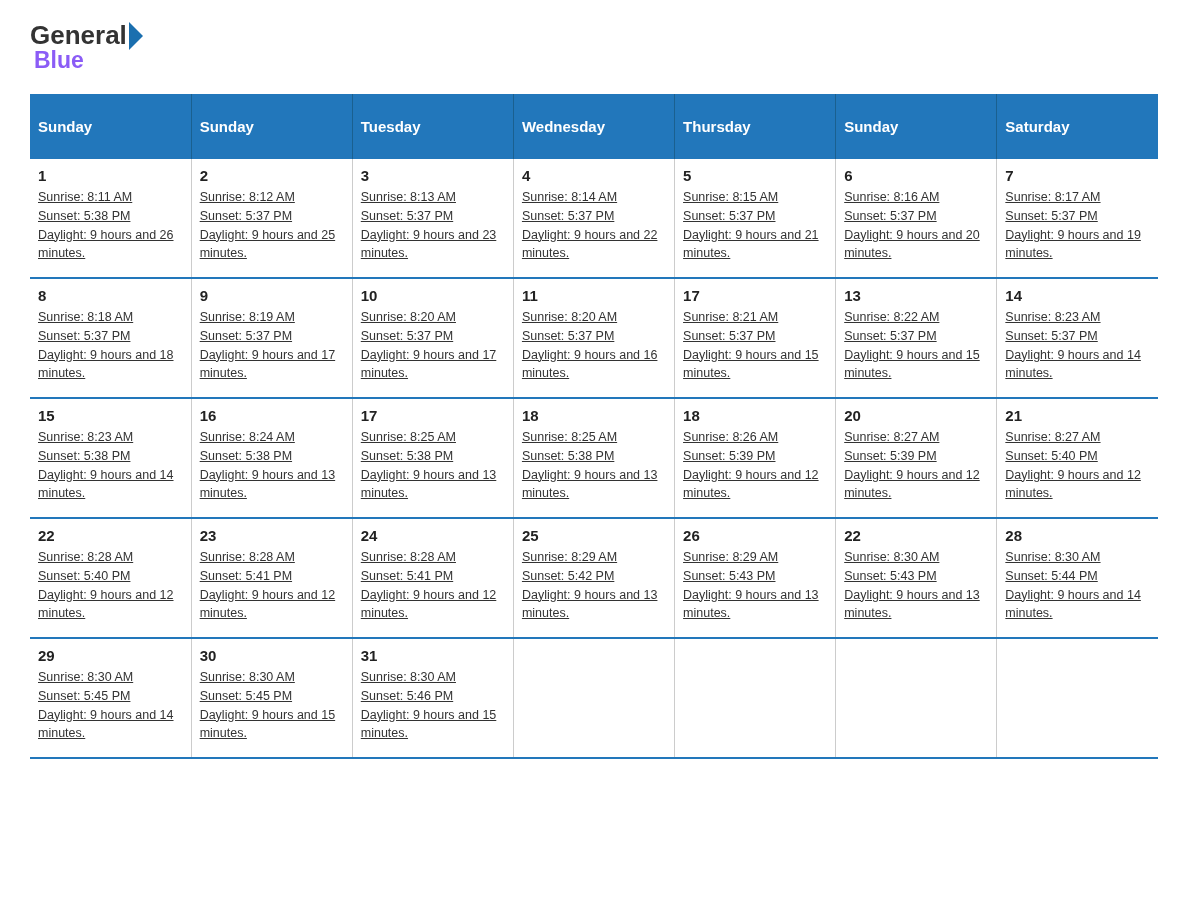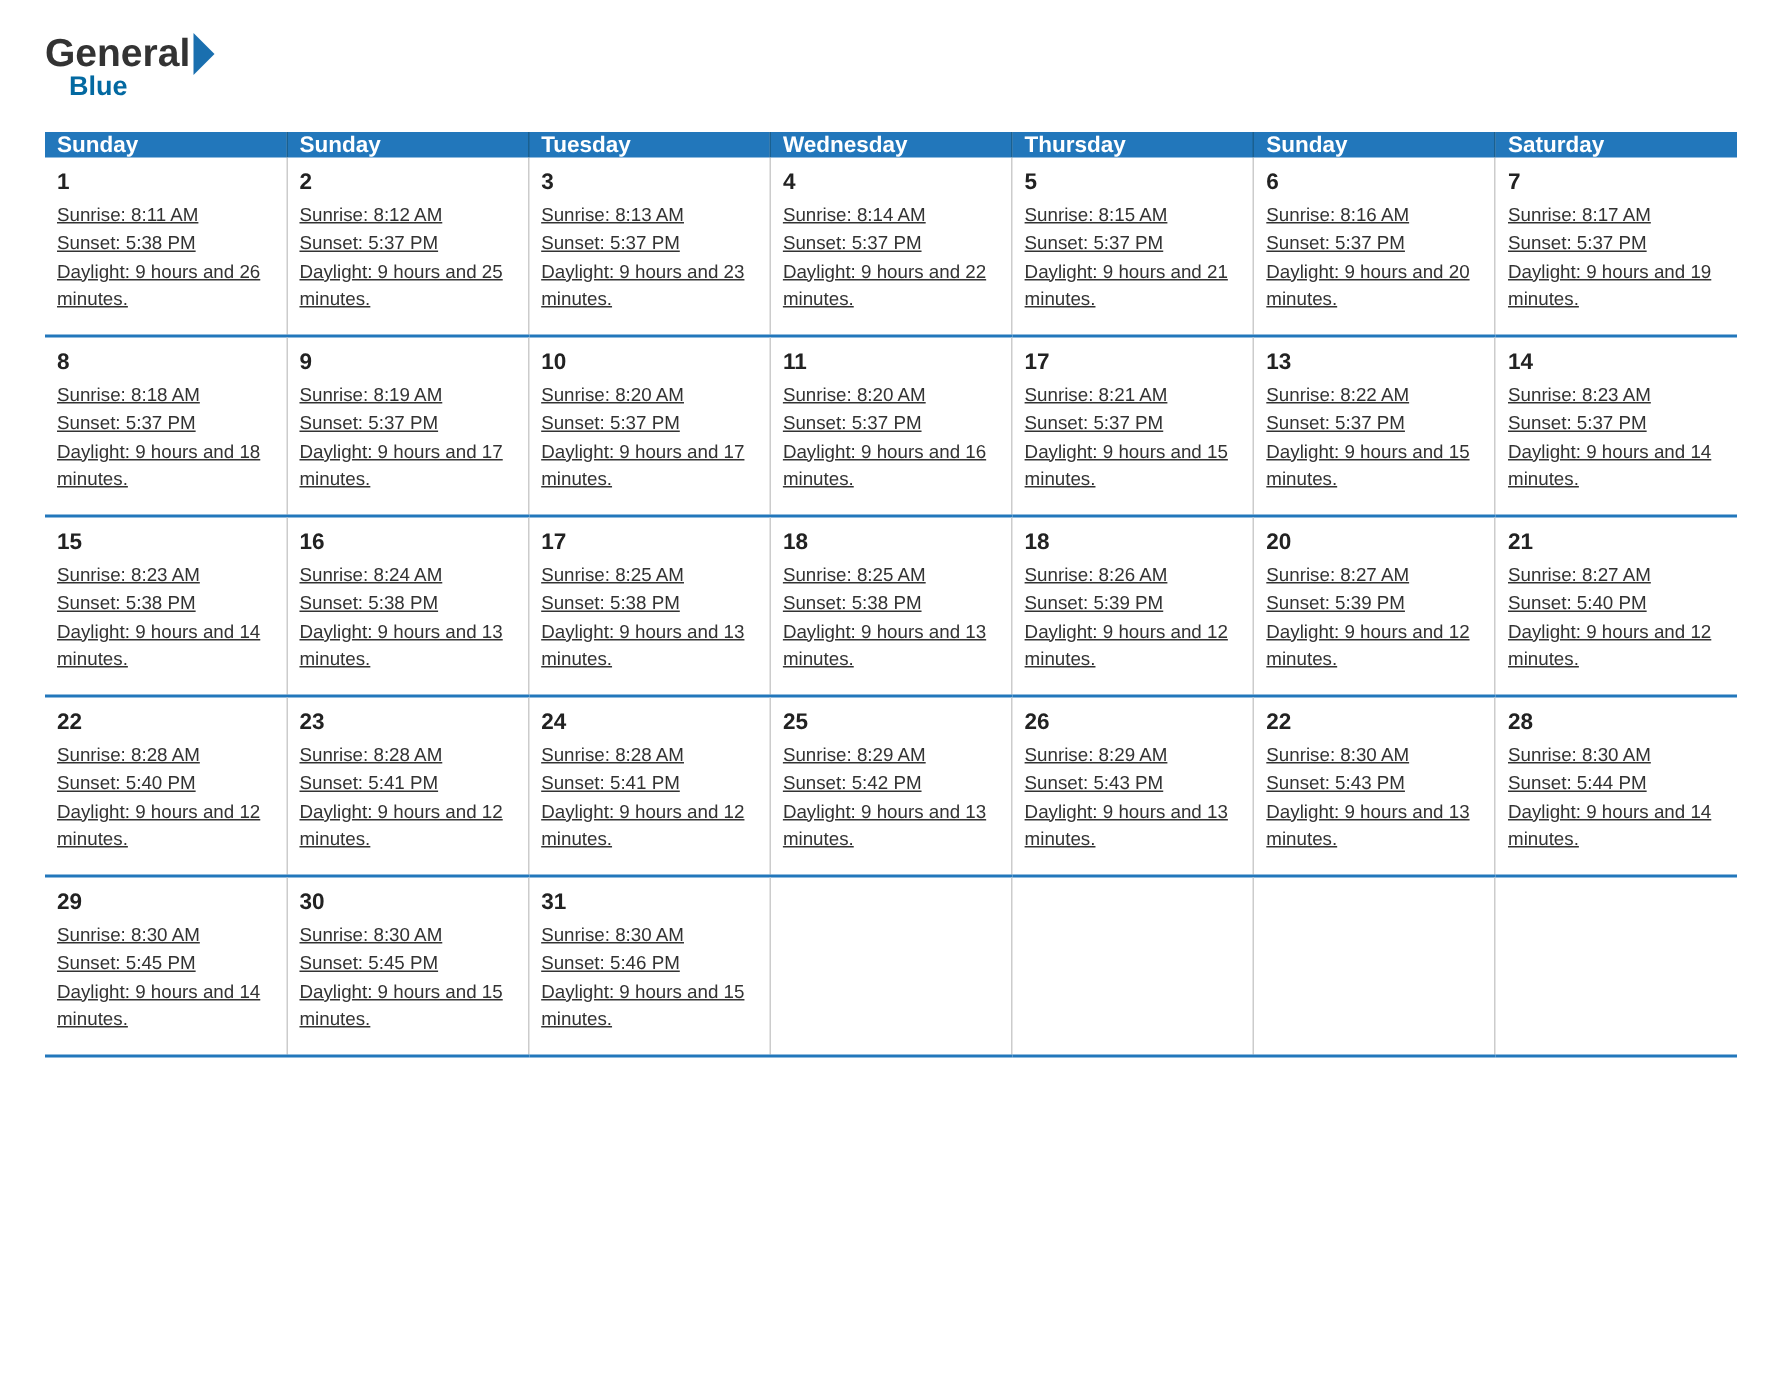--- a/index.html
+++ b/index.html
@@ -33,25 +33,25 @@
       width: 0;
       height: 0;
       border-left: 14px solid #1a6faf;
       border-top: 14px solid transparent;
       border-bottom: 14px solid transparent;
       margin-left: 2px;
       margin-right: 2px;
       display: inline-block;
     }
     .logo-subtitle {
-      color: #0369a1;
-      font-size: 18px;
+      color: #8b5cf6;
+      font-size: 23px;
       font-weight: bold;
       margin-top: -4px;
-      margin-left: 16px;
+      margin-left: 4px;
     }
     .title-area {
       text-align: right;
     }
     .page-title {
       font-size: 52px;
       font-weight: bold;
       color: #222;
       line-height: 1.1;
     }
@@ -61,21 +61,21 @@
       margin-top: 4px;
     }
     table {
       width: 100%;
       border-collapse: collapse;
       font-size: 13.5px;
     }
     thead tr th {
       background: #2277bb;
       color: #fff;
-      padding: 0 8px;
+      padding: 24px 8px;
       text-align: left;
       font-size: 15px;
       font-weight: 600;
       border-right: 1px solid #1a6090;
     }
     thead tr th:last-child {
       border-right: none;
     }
     tbody tr td {
       vertical-align: top;

